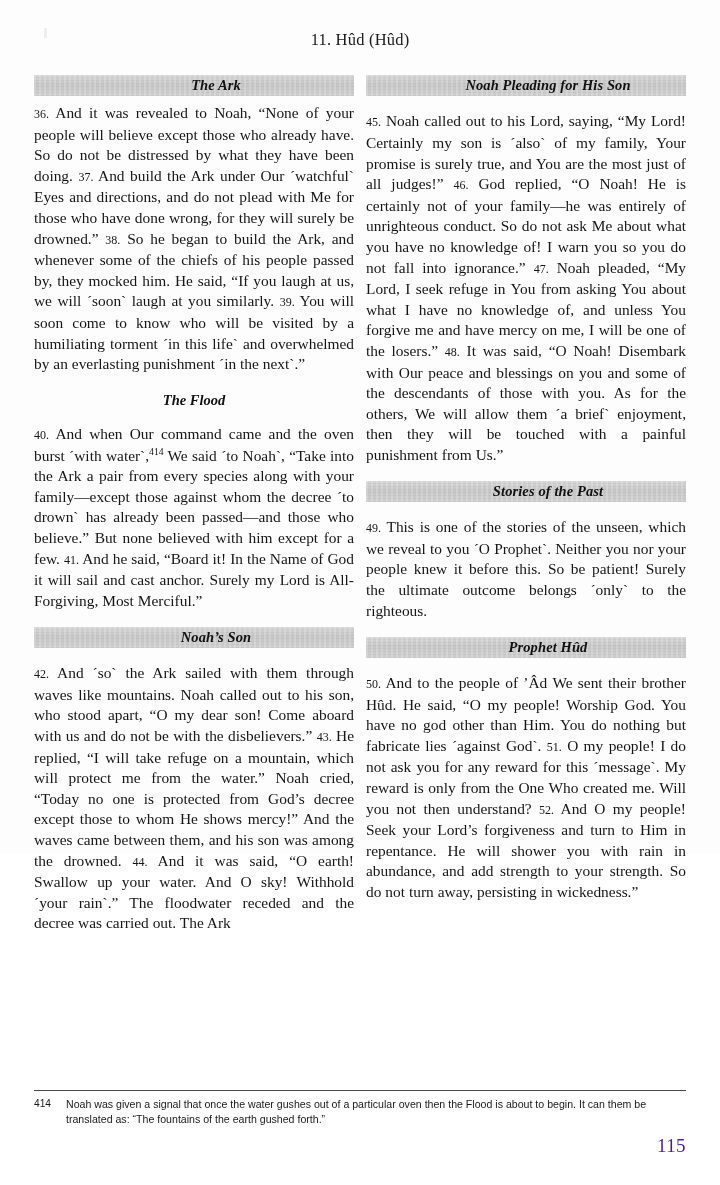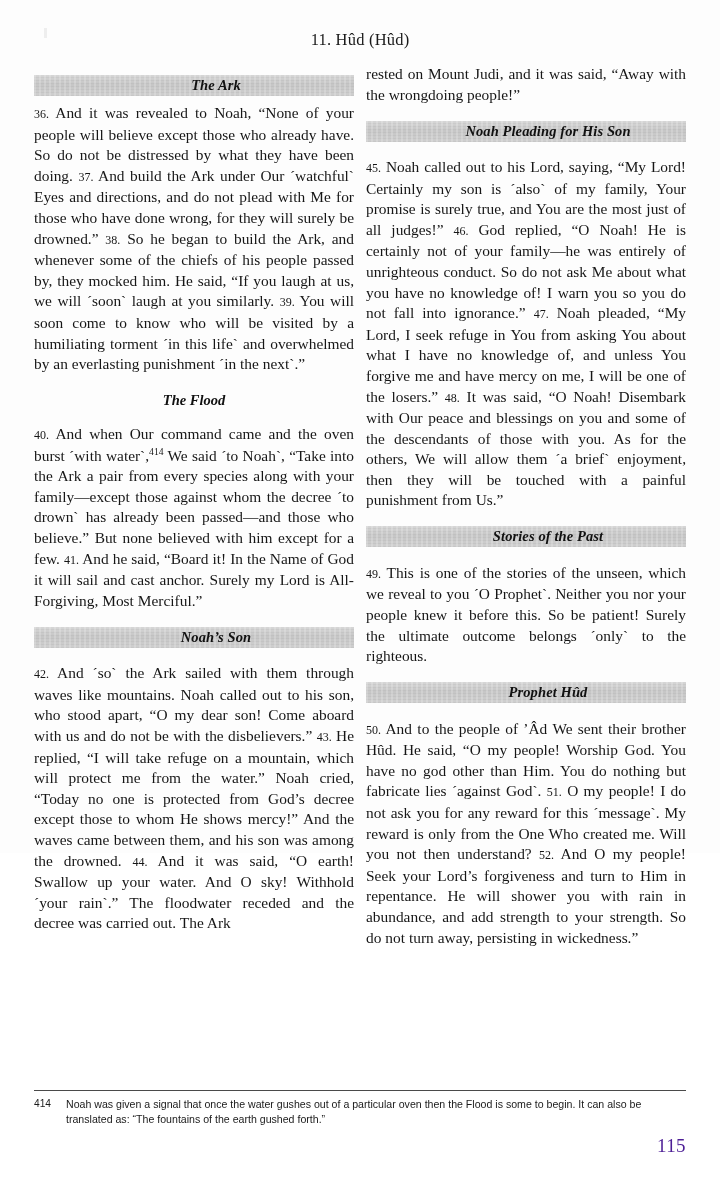--- a/index.html
+++ b/index.html
@@ -192,21 +192,20 @@
       <p class="verses"><span class="vnum">40.</span> And when Our command came and the oven burst ´with water`,<sup class="fn">414</sup> We said ´to Noah`, “Take into the Ark a pair from every species along with your family—except those against whom the decree ´to drown` has already been passed—and those who believe.” But none believed with him except for a few. <span class="vnum">41.</span> And he said, “Board it! In the Name of God it will sail and cast anchor. Surely my Lord is All-Forgiving, Most Merciful.”</p>
 
       <div class="band">
         <span class="band-title">Noah’s Son</span>
       </div>
       <p class="verses"><span class="vnum">42.</span> And ´so` the Ark sailed with them through waves like mountains. Noah called out to his son, who stood apart, “O my dear son! Come aboard with us and do not be with the disbelievers.” <span class="vnum">43.</span>  He replied, “I will take refuge on a mountain, which will protect me from the water.” Noah cried, “Today no one is protected from God’s decree except those to whom He shows mercy!” And the waves came between them, and his son was among the drowned. <span class="vnum">44.</span>  And it was said, “O earth! Swallow up your water. And O sky! Withhold ´your rain`.” The floodwater receded and the decree was carried out. The Ark</p>
     </div>
 
     <div class="col col-right">
 
-      <p class="verses first">rested on Mount Judi, and it was said, “Away with the wrongdoing people!”</p>
 
       <div class="band">
         <span class="band-title">Noah Pleading  for His Son</span>
       </div>
       <p class="verses"><span class="vnum">45.</span>  Noah called out to his Lord, saying, “My Lord! Certainly my son is ´also` of my family, Your promise is surely true, and You are the most just of all judges!” <span class="vnum">46.</span>  God replied, “O Noah! He is certainly not of your family—he was entirely of unrighteous conduct. So do not ask Me about what you have no knowledge of! I warn you so you do not fall into ignorance.” <span class="vnum">47.</span> Noah pleaded, “My Lord, I seek refuge in You from asking You about what I have no knowledge of, and unless You forgive me and have mercy on me, I will be one of the losers.” <span class="vnum">48.</span>  It was said, “O Noah! Disembark with Our peace and blessings on you and some of the descendants of those with you. As for the others, We will allow them ´a brief` enjoyment, then they will be touched with a painful punishment from Us.”</p>
 
       <div class="band">
         <span class="band-title">Stories of the Past</span>
       </div>
       <p class="verses"><span class="vnum">49.</span>  This is one of the stories of the unseen, which we reveal to you ´O Prophet`. Neither you nor your people knew it before this. So be patient! Surely the ultimate outcome belongs ´only` to the righteous.</p>
@@ -215,17 +214,17 @@
         <span class="band-title">Prophet Hûd</span>
       </div>
       <p class="verses"><span class="vnum">50.</span> And to the people of ’Âd We sent their brother Hûd. He said, “O my people! Worship God. You have no god other than Him. You do nothing but fabricate lies ´against God`. <span class="vnum">51.</span> O my people! I do not ask you for any reward for this ´message`. My reward is only from the One Who created me. Will you not then understand? <span class="vnum">52.</span> And O my people! Seek your Lord’s forgiveness and turn to Him in repentance. He will shower you with rain in abundance, and add strength to your strength. So do not turn away, persisting in wickedness.”</p>
     </div>
   </div>
 
   <div class="footnote-rule"></div>
 
   <div class="footnote">
     <span class="fn-num">414</span>
-    <span class="fn-text">Noah was given a signal that once the water gushes out of a particular oven then the Flood is some to begin. It can also be translated as: “The fountains of the earth gushed forth.”</span>
+    <span class="fn-text">Noah was given a signal that once the water gushes out of a particular oven then the Flood is about to begin. It can them be translated as: “The fountains of the earth gushed forth.”</span>
   </div>
 
   <div class="page-number">115</div>
 </div>
 
 </body></html>

